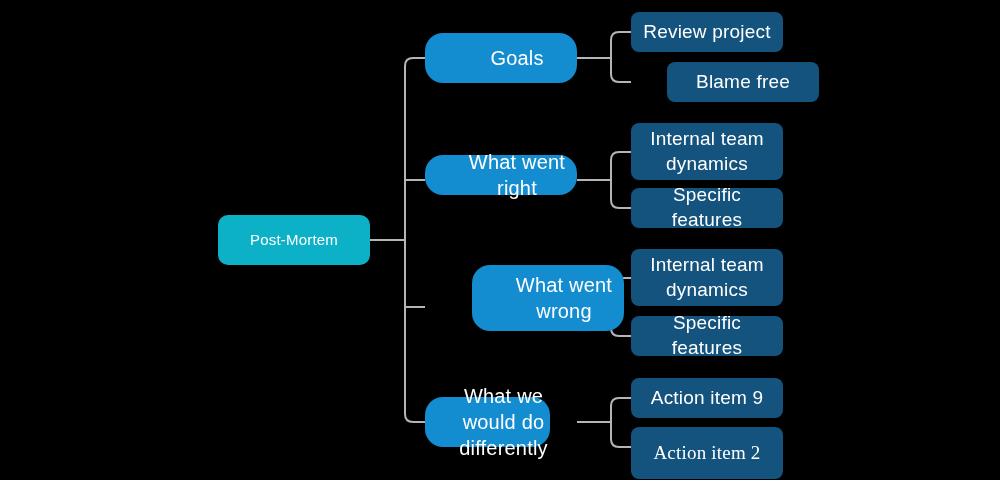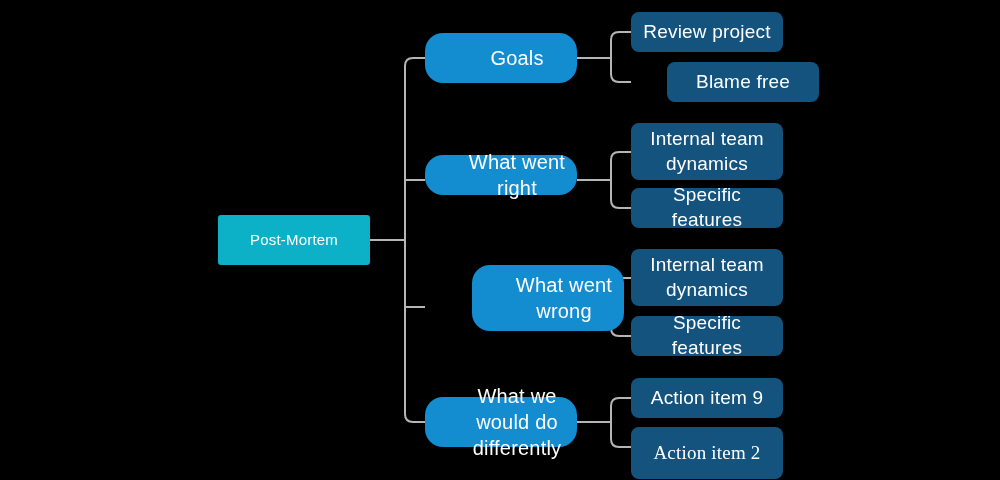--- a/index.html
+++ b/index.html
@@ -38,21 +38,21 @@
     justify-content: center;
     text-align: center;
     box-sizing: border-box;
     padding: 2px 8px;
     color: var(--color-text, #fff);
     line-height: 1.3;
     letter-spacing: 0.2px;
   }
   .node.root {
     background: var(--color-root-node, #0db1c7);
-    border-radius: 3px;
+    border-radius: 10px;
     font-size: 15px;
   }
   .node.branch {
     background: var(--color-branch-node, #138cd0);
     border-radius: 18px;
     font-size: 20px;
     padding-left: 40px;
   }
   .node.leaf {
     background: var(--color-leaf-node, #14537e);
@@ -82,21 +82,21 @@
 
     <path class="connector" d="M 577 422 L 611 422"></path>
     <path class="connector" d="M 631 398 L 619 398 Q 611 398 611 406 L 611 439 Q 611 447 619 447 L 631 447"></path>
   </svg>
 
   <div class="node root" style="left:218px; top:215px; width:152px; height:50px;">Post-Mortem</div>
 
   <div class="node branch" style="left:425px; top:33px; width:152px; height:50px;">Goals</div>
   <div class="node branch" style="left:425px; top:155px; width:152px; height:40px;">What went right</div>
   <div class="node branch" style="left:425px; top:265px; width:152px; height:66px;margin-left:47px;">What went wrong</div>
-  <div class="node branch" style="left:425px; top:397px; width:152px; height:50px;">What we would do differently</div>
+  <div class="node branch" style="left:425px; top:397px; width:125px; height:50px;">What we would do differently</div>
 
   <div class="node leaf" style="left:631px; top:12px; width:152px; height:40px;">Review project</div>
   <div class="node leaf" style="left:631px; top:62px; width:152px; height:40px;margin-left:36px;">Blame free</div>
 
   <div class="node leaf" style="left:631px; top:123px; width:152px; height:57px;">Internal team dynamics</div>
   <div class="node leaf" style="left:631px; top:188px; width:152px; height:40px;">Specific features</div>
 
   <div class="node leaf" style="left:631px; top:249px; width:152px; height:57px;">Internal team dynamics</div>
   <div class="node leaf" style="left:631px; top:316px; width:152px; height:40px;">Specific features</div>
 

